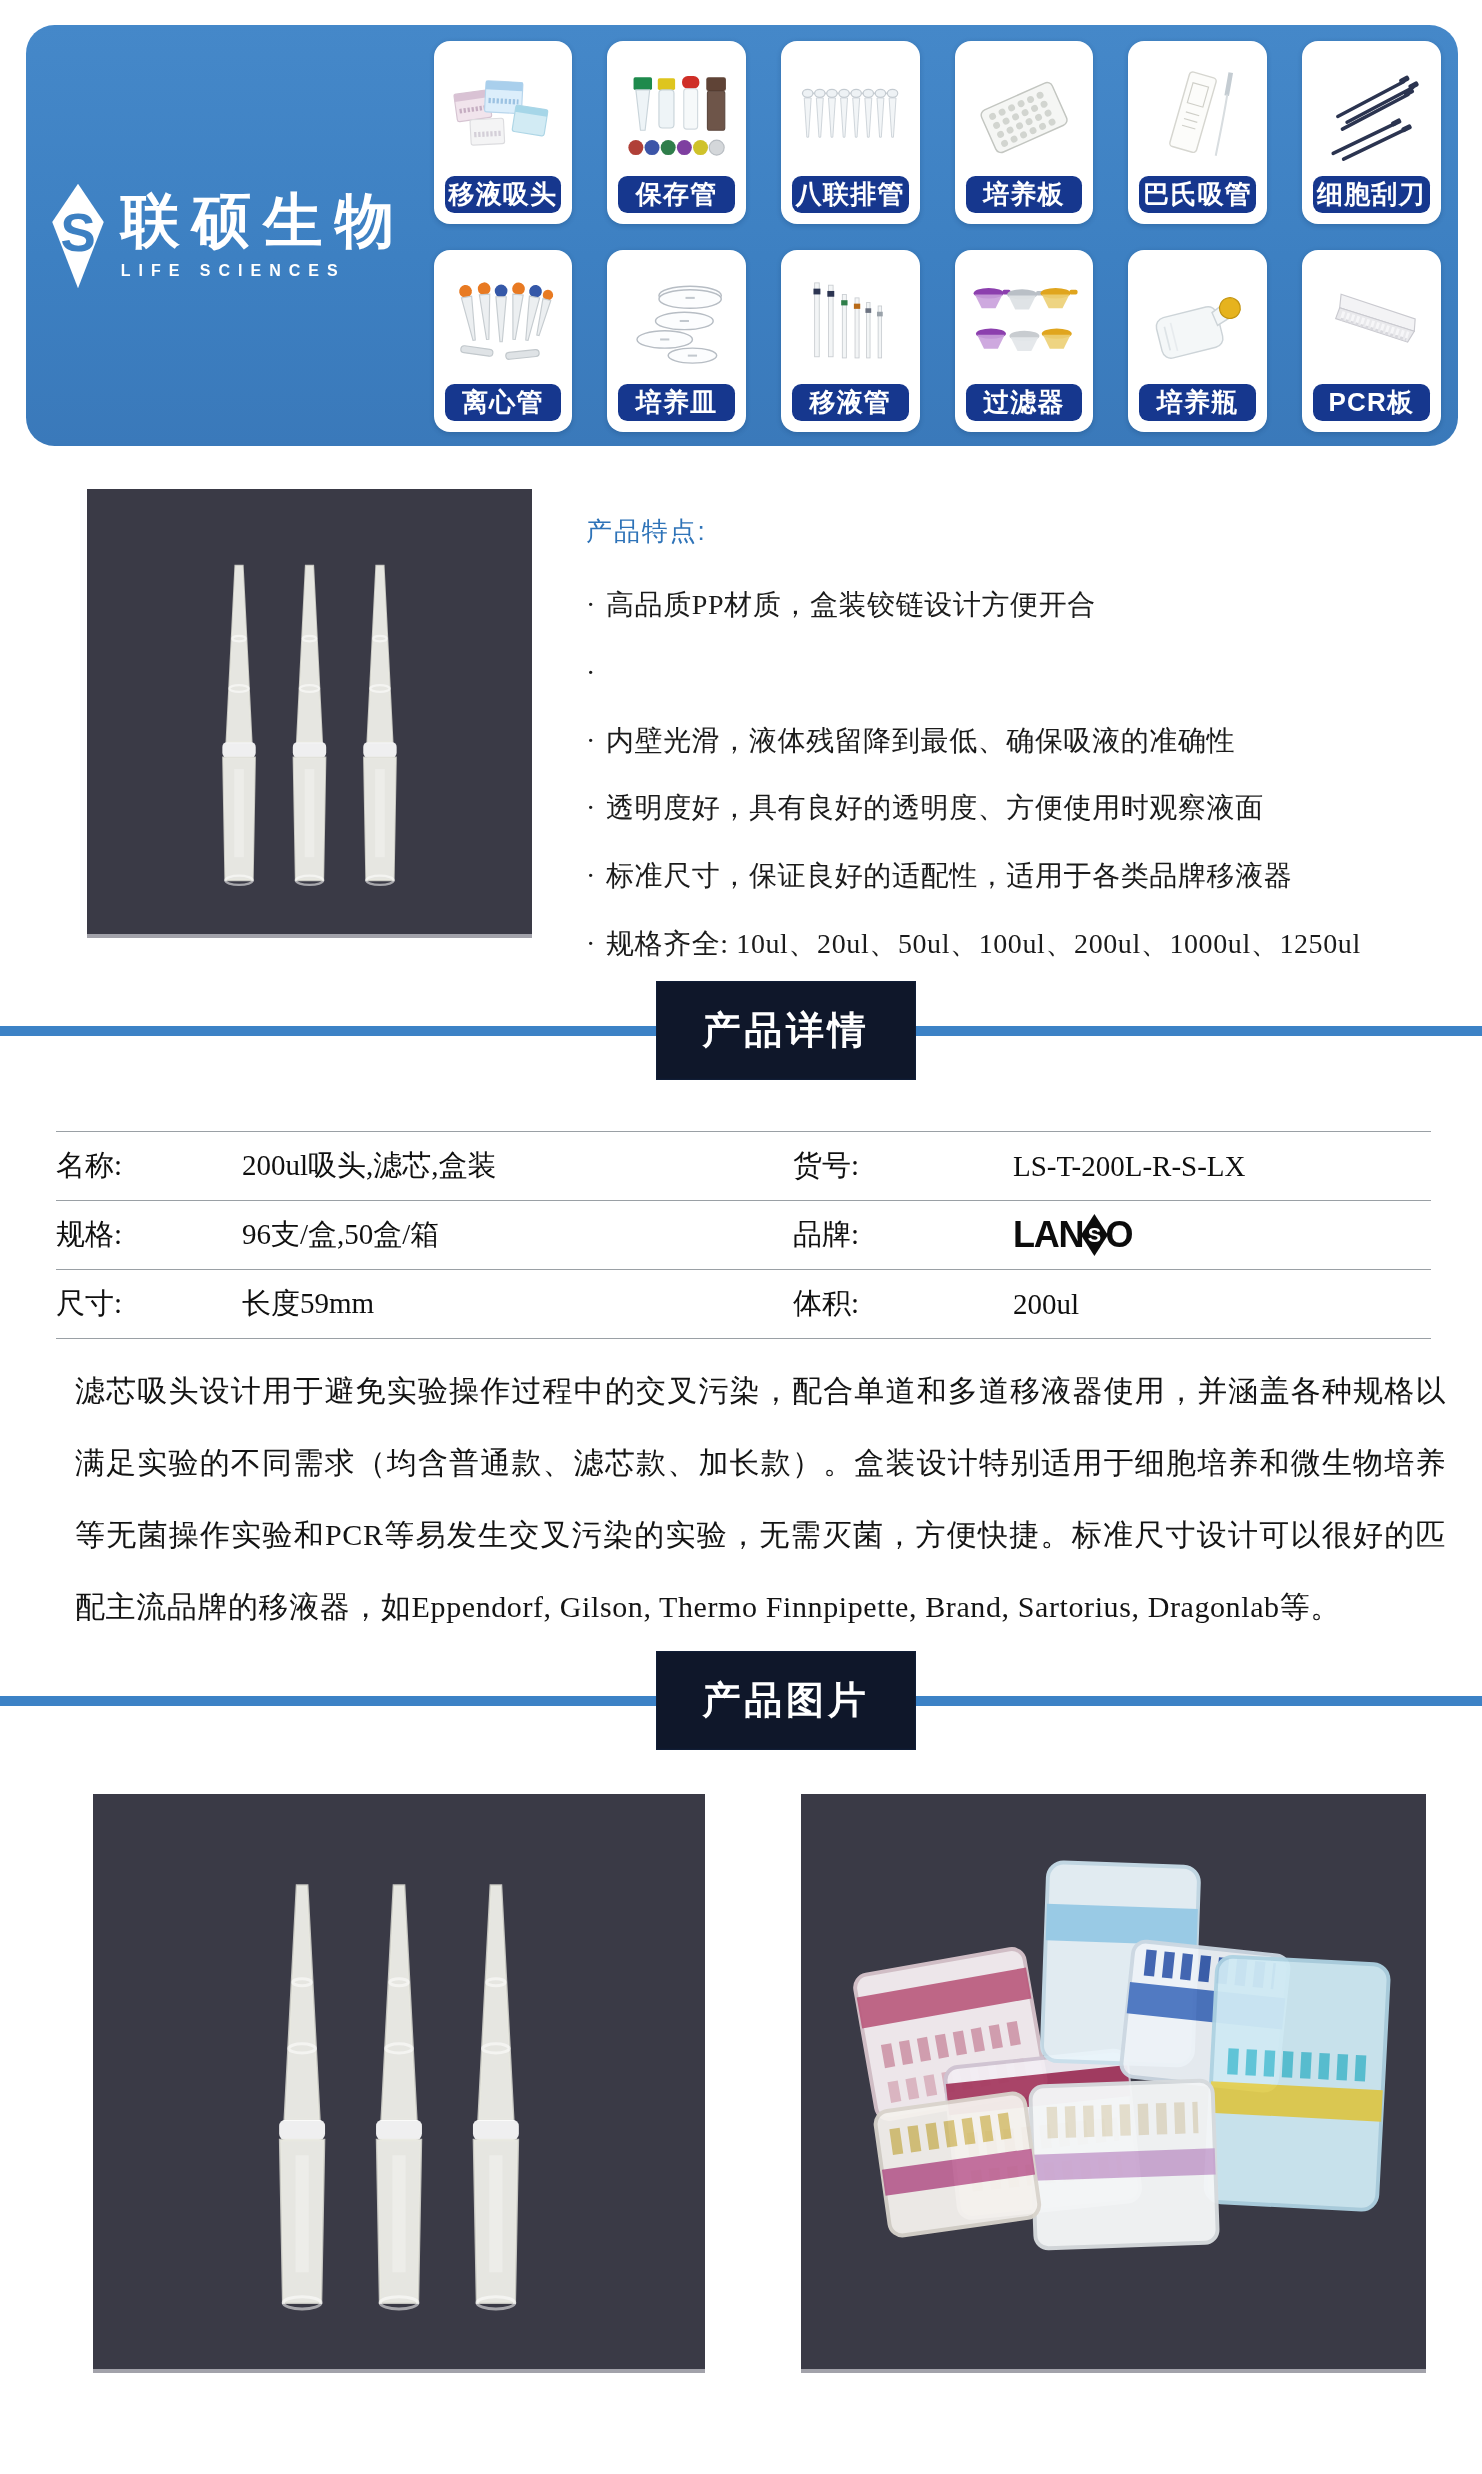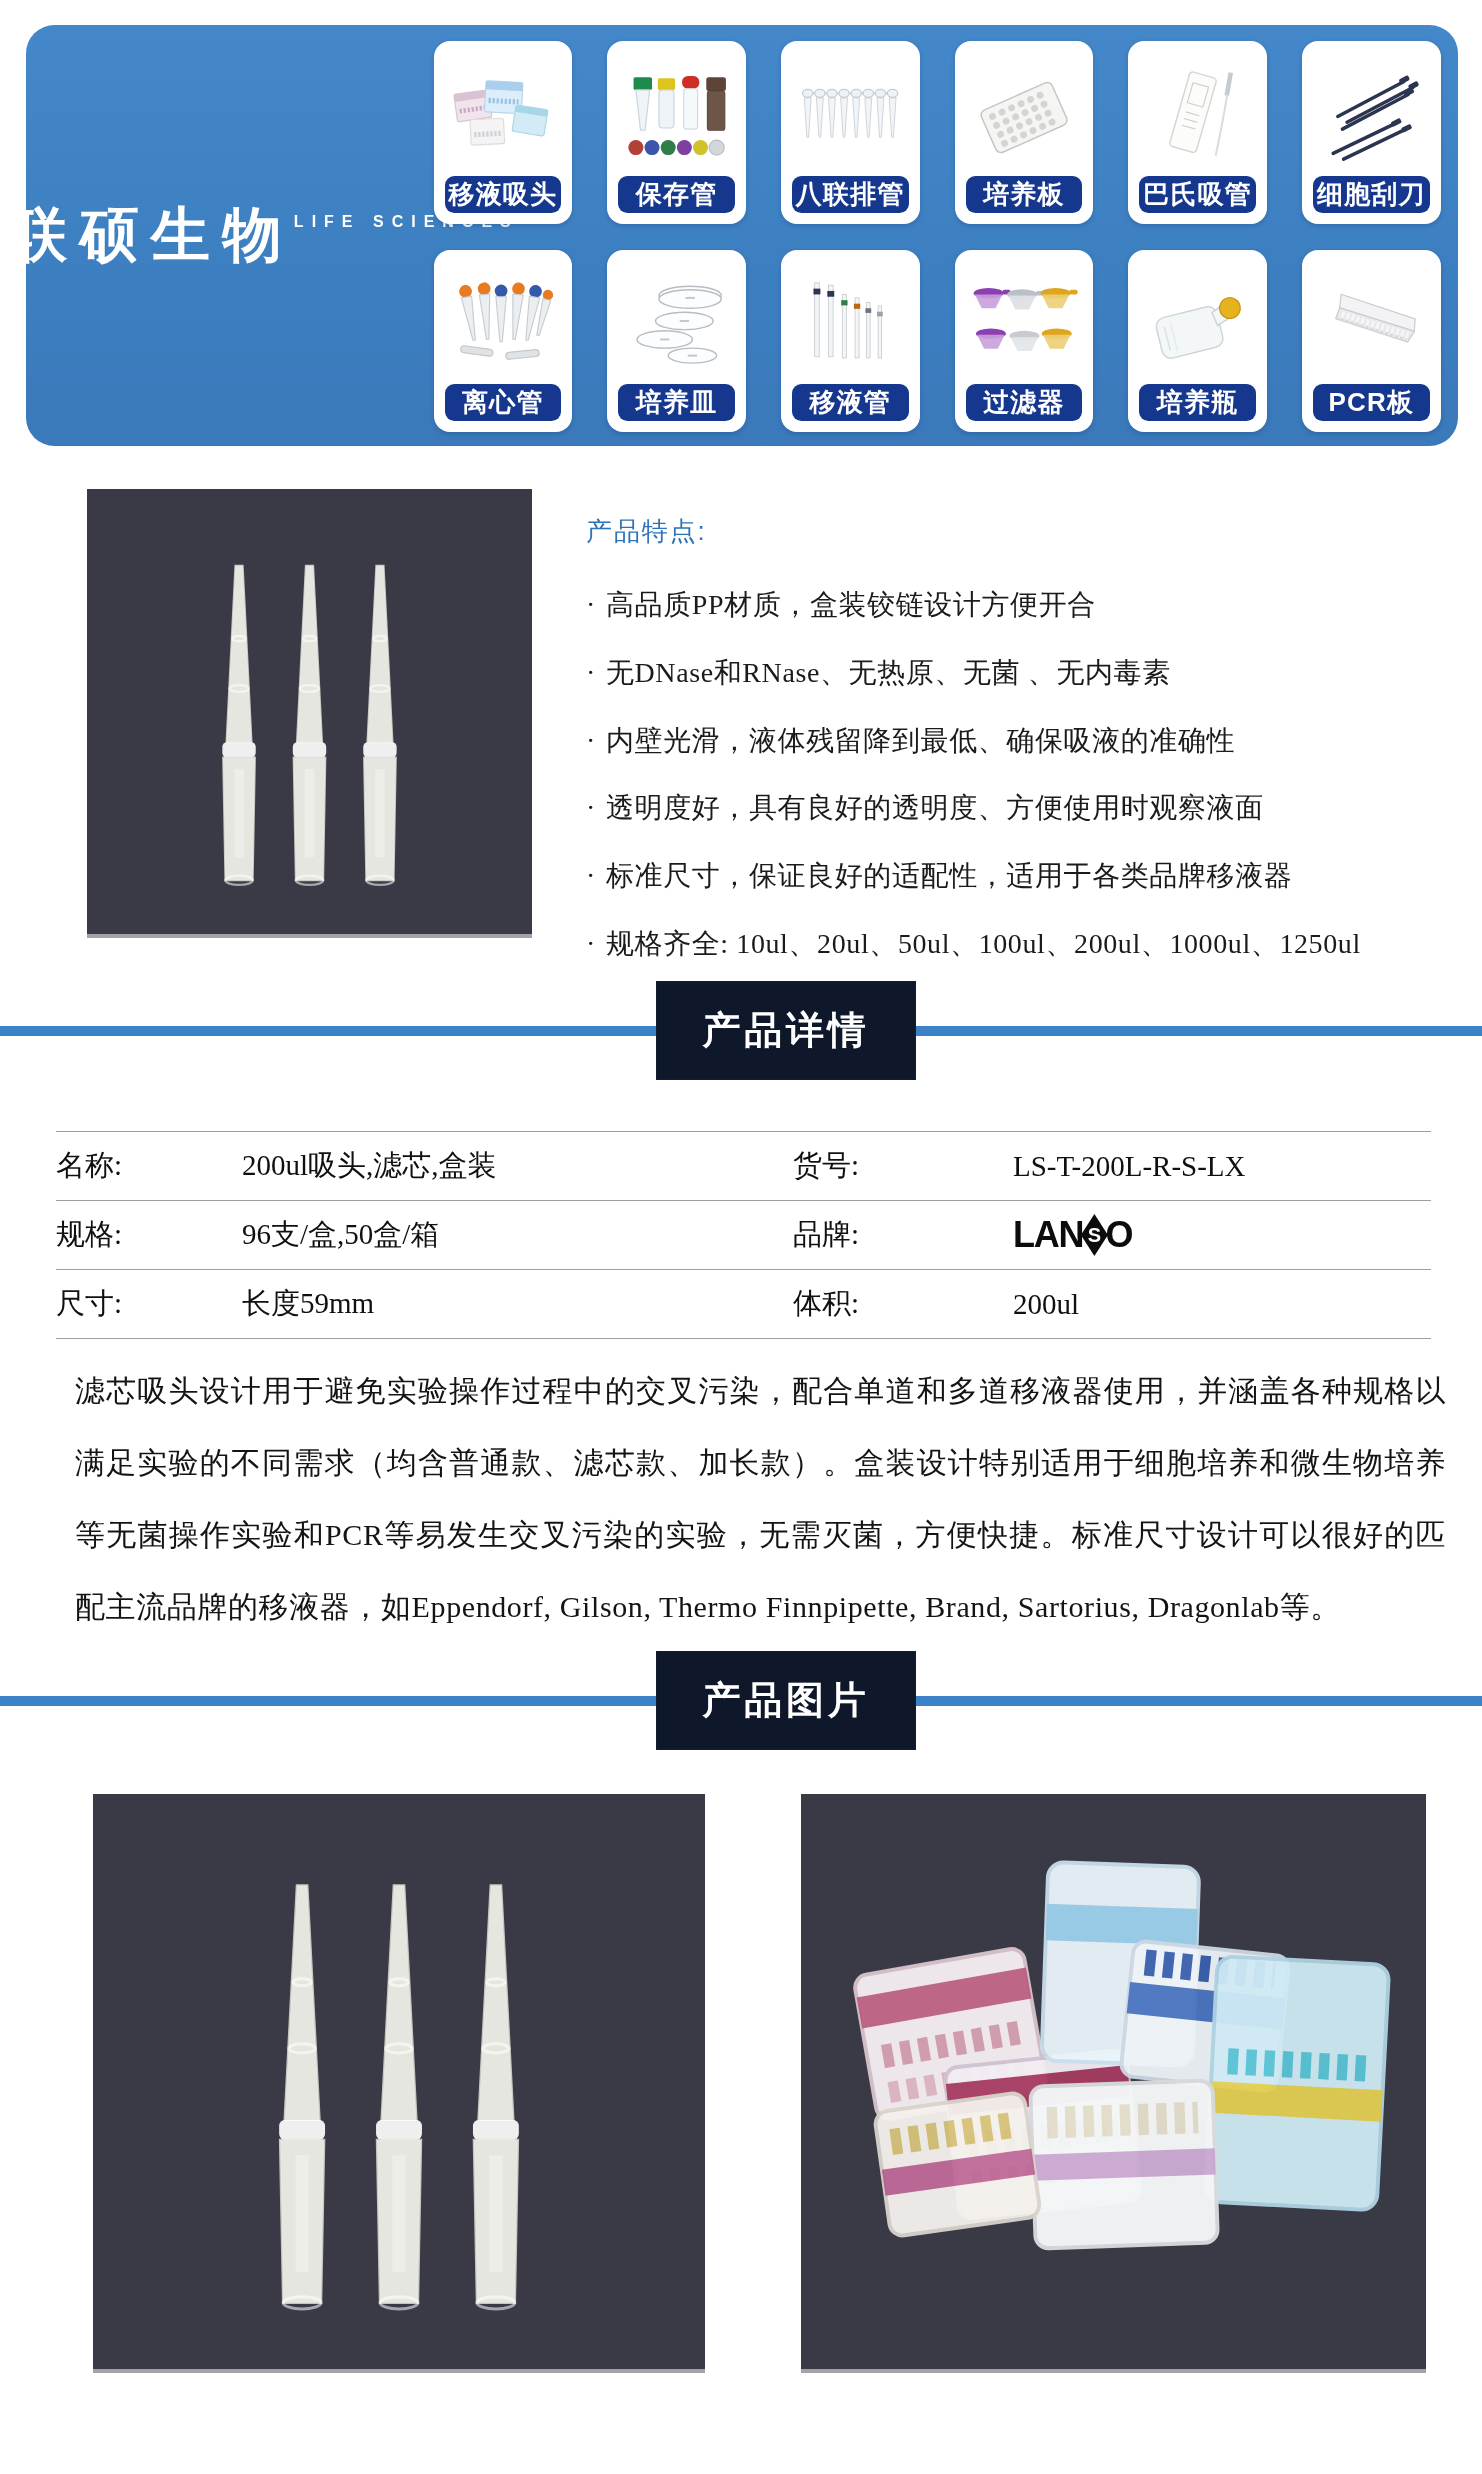--- a/index.html
+++ b/index.html
@@ -5,21 +5,21 @@
   html,body{margin:0;padding:0;background:#fff;}
   body{font-family:"Liberation Sans", sans-serif;}
   .page{position:relative;width:1483px;height:2475px;background:#fff;overflow:hidden;}
 
   
   .banner{position:absolute;left:26px;top:25px;width:1432px;height:421px;
     background:linear-gradient(180deg,#4588c9 0%,#3d80c2 55%,#3a79ba 100%);
     border-radius:28.5px;display:flex;}
   .logo-wrap{width:405px;display:flex;align-items:center;justify-content:center;gap:16px;flex:none;}
   .logo-diamond svg{width:54px;height:108px;display:block;}
-  .logo-text{display:flex;flex-direction:row;}
+  .logo-text{display:flex;flex-direction:column;}
   .logo-cn{color:#fff;font-size:59px;font-weight:bold;letter-spacing:12.4px;line-height:1.05;white-space:nowrap;}
   .logo-en{color:#fff;font-size:16px;font-weight:bold;letter-spacing:8px;margin-top:8.7px;white-space:nowrap;}
   .tiles{flex:1;display:grid;grid-template-columns:repeat(6,1fr);column-gap:35px;row-gap:26px;
     padding:16px 17.3px 13.6px 2.5px;}
   .tile{background:#fff;border-radius:16px;padding:11px;display:flex;flex-direction:column;
     box-shadow:0 1.9px 5px rgba(10,40,80,.22);}
   .tile-art{flex:1;display:flex;align-items:center;justify-content:center;overflow:hidden;}
   .tile-art svg{width:94%;height:94%;}
   .tile-tag{height:37px;border-radius:9.3px;background:#16378e;color:#fff;font-size:26px;font-weight:bold;
     display:flex;align-items:center;justify-content:center;letter-spacing:1.2px;white-space:nowrap;}
@@ -397,21 +397,20 @@
     </div>
     <div class="feat-text">
       <h2 class="feat-title">产品特点:</h2>
       <ul class="feat-list">
         <li class="feat-item">
             <span class="dot">·</span>
             <span>高品质PP材质，盒装铰链设计方便开合</span>
           </li>
         <li class="feat-item">
             <span class="dot">·</span>
-            <span>无DNase和RNase、无热原、无菌 、无内毒素</span>
           </li>
         <li class="feat-item">
             <span class="dot">·</span>
             <span>内壁光滑，液体残留降到最低、确保吸液的准确性</span>
           </li>
         <li class="feat-item">
             <span class="dot">·</span>
             <span>透明度好，具有良好的透明度、方便使用时观察液面</span>
           </li>
         <li class="feat-item">

